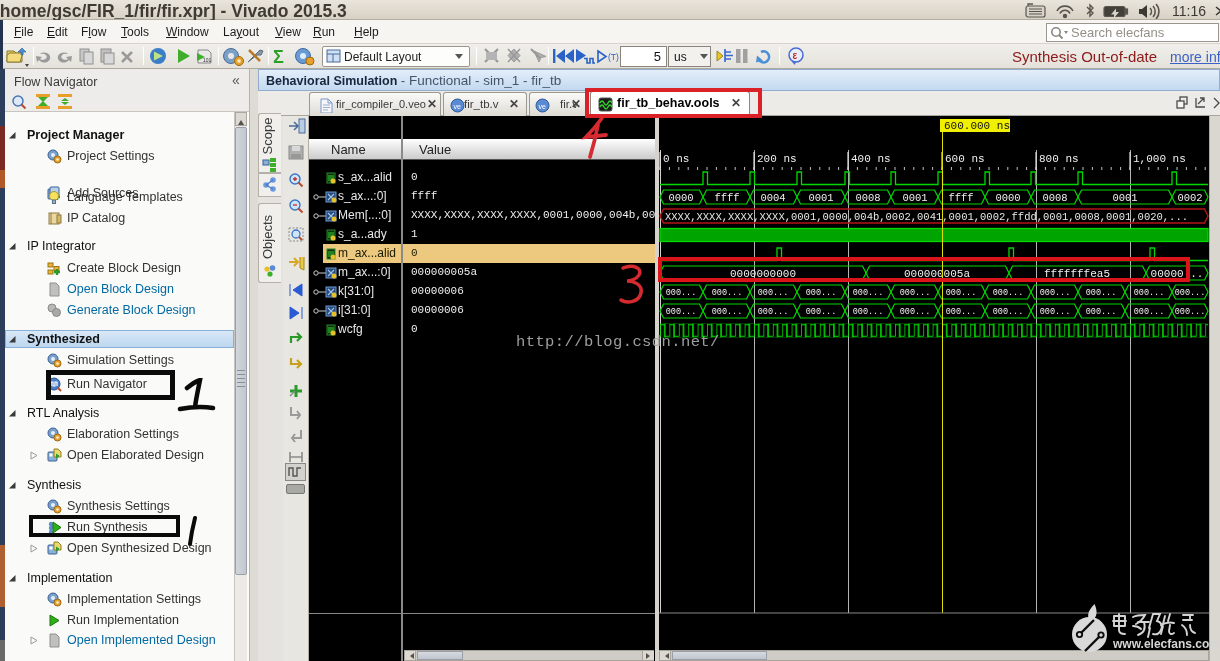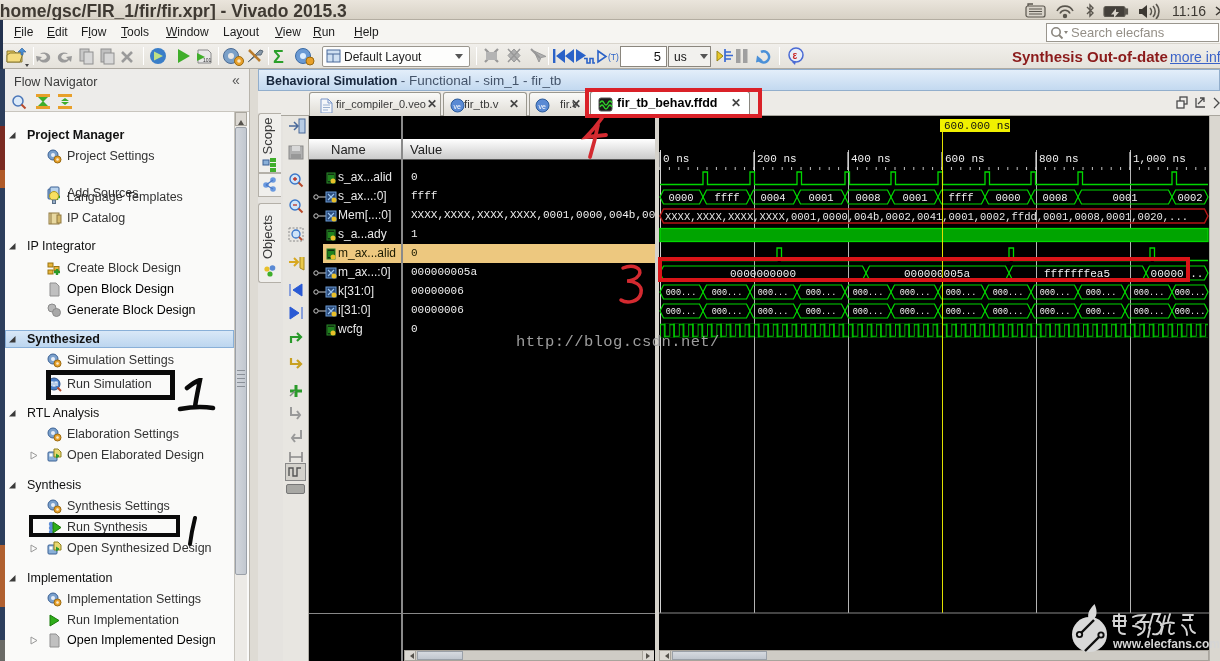--- a/index.html
+++ b/index.html
@@ -5,21 +5,21 @@
 body{width:1220px;height:661px;position:relative;overflow:hidden;
  font-family:"Liberation Sans",sans-serif;background:#ececec}
 .a{position:absolute}
 .mono{font-family:"Liberation Mono",monospace}
 .sep{position:absolute;top:47px;width:1px;height:18px;background:#c2beb6;border-right:1px solid #fff}
 .tb{position:absolute;top:20px;height:24px;font-size:12px;color:#1c1c1c;line-height:24px}
 .tab{position:absolute;top:92px;height:24px;border:1px solid #9a988f;border-bottom:none;
  border-radius:3px 3px 0 0;background:linear-gradient(#fafaf8,#dedbd4);font-size:11.5px;color:#3a3a3a;line-height:22px}
 .x{color:#444;font-weight:bold;font-size:12px}
 .trow{position:absolute;left:0;width:234px;height:20px;font-size:12.5px;color:#333;line-height:20px}
-.gray{color:#000000}
+.gray{color:#0369a1}
 .nrow{position:absolute;left:0;width:92px;height:19px;color:#e8e8e8;font-size:12px;line-height:19px;white-space:nowrap;overflow:hidden}
 .vrow{position:absolute;left:0;width:252px;height:19px;color:#f0f0f0;font-size:11px;line-height:19px;white-space:nowrap;overflow:hidden}
 </style></head><body>
 <div class="a" style="left:0;top:0;width:1220px;height:20px;background:linear-gradient(#eae5dc,#d7d1c5);border-bottom:1px solid #b3ada1"></div>
 <div class="a" style="left:-5px;top:1px;font-weight:bold;font-size:17.5px;color:#3f3a33">/home/gsc/FIR_1/fir/fir.xpr] - Vivado 2015.3</div>
 <svg class="a" style="left:1020px;top:2px" width="200" height="17" viewBox="0 0 200 17">
 <g stroke="#5a564e" fill="none" stroke-width="1.2">
 <rect x="6" y="4" width="19" height="11" rx="2" fill="#d8d3c9"></rect>
 <path d="M9,7 h13 M9,9.5 h13 M9,12 h13" stroke-width="1"></path>
 <path d="M8,4 v-2 h5" stroke-width="1.3"></path>
@@ -138,21 +138,21 @@
       <rect x="263" y="4" width="4.5" height="14" fill="#a0a0a0"></rect>
 <path d="M281,7 a5.5,5.5 0 1 1 -2,8" fill="none" stroke="#4a90d8" stroke-width="2.6"></path>
       <path d="M276,17.5 l7,-2 -6,-5 z" fill="#4a90d8"></path>
 </g>
 </svg>
 <svg class="a" style="left:786px;top:46px" width="20" height="20" viewBox="0 0 20 20">
 <circle cx="10" cy="9" r="7" fill="#e8eef8" stroke="#4a6ad4" stroke-width="1.5"></circle>
 <path d="M6,16 l3,3 1,-4 z" fill="#4a6ad4"></path>
 <text x="6.5" y="13" font-size="10" fill="#c82a2a" font-weight="bold">ε</text>
 </svg>
-<div class="a" style="left:1012px;top:48px;font-size:15px;font-weight:bold;color:#8b1a1a">Synthesis Out-of-date</div>
+<div class="a" style="left:1012px;top:48px;font-size:15px;font-weight:normal;color:#8b1a1a">Synthesis Out-of-date</div>
 <div class="a" style="left:1170px;top:49px;font-size:14px;color:#3a62c8;text-decoration:underline;white-space:nowrap">more info</div>
 <div class="a" style="left:0;top:69px;width:5px;height:592px;background:#2c3e5c"></div>
 <div class="a" style="left:0;top:126px;width:5px;height:44px;background:#7a2a22"></div>
 <div class="a" style="left:0;top:170px;width:5px;height:18px;background:#b05a28"></div>
 <div class="a" style="left:0;top:545px;width:5px;height:62px;background:#b06030"></div>
 <div class="a" style="left:0;top:640px;width:5px;height:21px;background:#6a6a66"></div>
 <div class="a" style="left:5px;top:69px;width:244px;height:592px;background:#fafaf9"></div>
 <div class="a" style="left:5px;top:69px;width:244px;height:43px;background:#edecea;border-bottom:1px solid #c8c5be"></div>
 <div class="a" style="left:14px;top:75px;font-size:12.5px;color:#3a3a3a">Flow Navigator</div>
 <div class="a" style="left:232px;top:72px;font-size:14px;color:#555">«</div>
@@ -257,21 +257,21 @@
       <circle cx="10.5" cy="10.5" r="1.3" fill="#f8ecd0"></circle>
     </svg>
     <span style="position:absolute;left:67px">Simulation Settings</span>
   </div>
 <div class="trow" style="top:374px">
     <svg class="a" style="left:47px;top:3px" width="15" height="15" viewBox="0 0 15 15">
       <circle cx="7" cy="7" r="6" fill="#4a7ec8" stroke="#2a5088"></circle>
       <path d="M4,9 v-4 h2 v4 h2 v-4 h2 v4" stroke="#fff" fill="none" stroke-width="1.2"></path>
       <path d="M10.5,10.5 l3.5,3.5" stroke="#b84a2a" stroke-width="2"></path>
     </svg>
-    <span style="position:absolute;left:67px">Run Simulation</span>
+    <span style="position:absolute;left:67px">Run Navigator</span>
   </div>
 <div class="trow" style="top:403px">
     <svg class="a" style="left:8px;top:6px" width="9" height="9">
       <path d="M7.5,1 L7.5,7.5 L1,7.5 Z" fill="#3a3a3a"></path>
     </svg>
     <span style="position:absolute;left:27px;font-weight:normal;color:#111;font-size:12.5px">RTL Analysis</span>
   </div>
 <div class="trow" style="top:424px">
     <svg class="a" style="left:47px;top:3px" width="15" height="15" viewBox="0 0 15 15">
       <circle cx="6" cy="6" r="5" fill="#7aa0cc" stroke="#3a6094"></circle>
@@ -374,21 +374,21 @@
       <text x="3.5" y="10.5" font-size="7" fill="#fff">ve</text>
     </svg><span style="margin-left:20px">fir_tb.v</span><span class="x" style="position:absolute;right:7px">✕</span></div>
 <div class="tab" style="left:529px;width:59px"><svg class="a" style="left:5px;top:5px" width="15" height="15" viewBox="0 0 15 15">
       <circle cx="7.5" cy="7.5" r="6.5" fill="#5a8ad4" stroke="#2a5a9a"></circle>
       <text x="3.5" y="10.5" font-size="7" fill="#fff">ve</text>
     </svg><span style="margin-left:30px">fir.v</span><span class="x" style="position:absolute;right:6px">✕</span></div>
 <div class="tab" style="left:590px;width:160px;background:#fff;top:91px;height:25px;border-color:#8a8780"><svg class="a" style="left:7px;top:5px" width="15" height="15" viewBox="0 0 15 15">
       <rect x="1" y="1" width="13" height="13" rx="2" fill="#1a1a1a" stroke="#555"></rect>
       <path d="M2,6 q2,-4 4,0 t4,0 t4,0" fill="none" stroke="#2fd42a" stroke-width="1.4"></path>
       <path d="M2,10 q2,-4 4,0 t4,0 t4,0" fill="none" stroke="#2fd42a" stroke-width="1.4"></path>
-    </svg><span style="margin-left:26px;font-weight:bold;color:#000;font-size:12.5px">fir_tb_behav.ffdd</span><span class="x" style="position:absolute;right:8px">✕</span></div>
+    </svg><span style="margin-left:26px;font-weight:bold;color:#000;font-size:12.5px">fir_tb_behav.ools</span><span class="x" style="position:absolute;right:8px">✕</span></div>
 <svg class="a" style="left:1176px;top:96px" width="44" height="14" viewBox="0 0 44 14">
 <g fill="none" stroke="#4a4a4a" stroke-width="1.3">
 <rect x="4" y="1" width="7" height="7"></rect>
       <rect x="1" y="5" width="7" height="7" fill="#f5f4f2"></rect>
 <path d="M20,2 v9 h9 M22,8 l6,-6 m0,4 v-4 h-4"></path>
 <path d="M38,2 l5,5 -5,5"></path>
 </g>
   </svg>
 <div class="a" style="left:258px;top:116px;width:25px;height:545px;background:#e5e3df"></div>
 <div class="a" style="left:283px;top:116px;width:26px;height:545px;background:#e8e6e1;border-right:1px solid #b0ada6"></div>
@@ -478,21 +478,21 @@
     <g transform="translate(3,333)">
       <path d="M2,3 v10 M14,3 v10 M2,8 h12" stroke="#8a8a8a" stroke-width="1.6"></path>
     </g>
   </svg>
 <div class="a" style="left:285px;top:463px;width:21px;height:18px;background:#d4d2cc;border:1px solid #888"></div>
 <svg class="a" style="left:288px;top:465px" width="15" height="14" viewBox="0 0 15 14">
     <path d="M1,11 v-8 h4 v8 h4 v-8 h4" fill="none" stroke="#555" stroke-width="1.4"></path>
   </svg>
 <div class="a" style="left:286px;top:484px;width:19px;height:10px;background:#a8a8a4;border:1px solid #777;border-radius:2px"></div>
 <div class="a" style="left:309px;top:139px;width:92px;height:21px;background:linear-gradient(#ffffff,#cbcbcb);border-bottom:1px solid #555;color:#222;font-size:13px;line-height:21px"><span style="margin-left:22px">Name</span></div>
-<div class="a" style="left:403px;top:139px;width:252px;height:21px;background:linear-gradient(#ffffff,#cbcbcb);border-bottom:1px solid #555;color:#222;font-size:13px;line-height:21px"><span style="margin-left:7px">Value</span></div>
+<div class="a" style="left:403px;top:139px;width:252px;height:21px;background:linear-gradient(#ffffff,#cbcbcb);border-bottom:1px solid #555;color:#222;font-size:13px;line-height:21px"><span style="margin-left:16px">Value</span></div>
 <div class="nrow" style="top:168px;left:309px">
     <svg class="a" style="left:16px;top:4px" width="12" height="12" viewBox="0 0 12 12">
       <rect x="2" y="1" width="8" height="10" fill="#103010" stroke="#2a8a2a"></rect>
       <path d="M4,3 v6 M6,3 v6 M8,3 v6" stroke="#2fd42a" stroke-width="1"></path>
       <circle cx="8" cy="9" r="2.5" fill="#e8c02a"></circle>
     </svg>
     <span style="position:absolute;left:29px">s_ax...alid</span>
   </div>
 <div class="vrow mono" style="top:168px;left:403px">
     <span style="position:absolute;left:8px">0</span>

